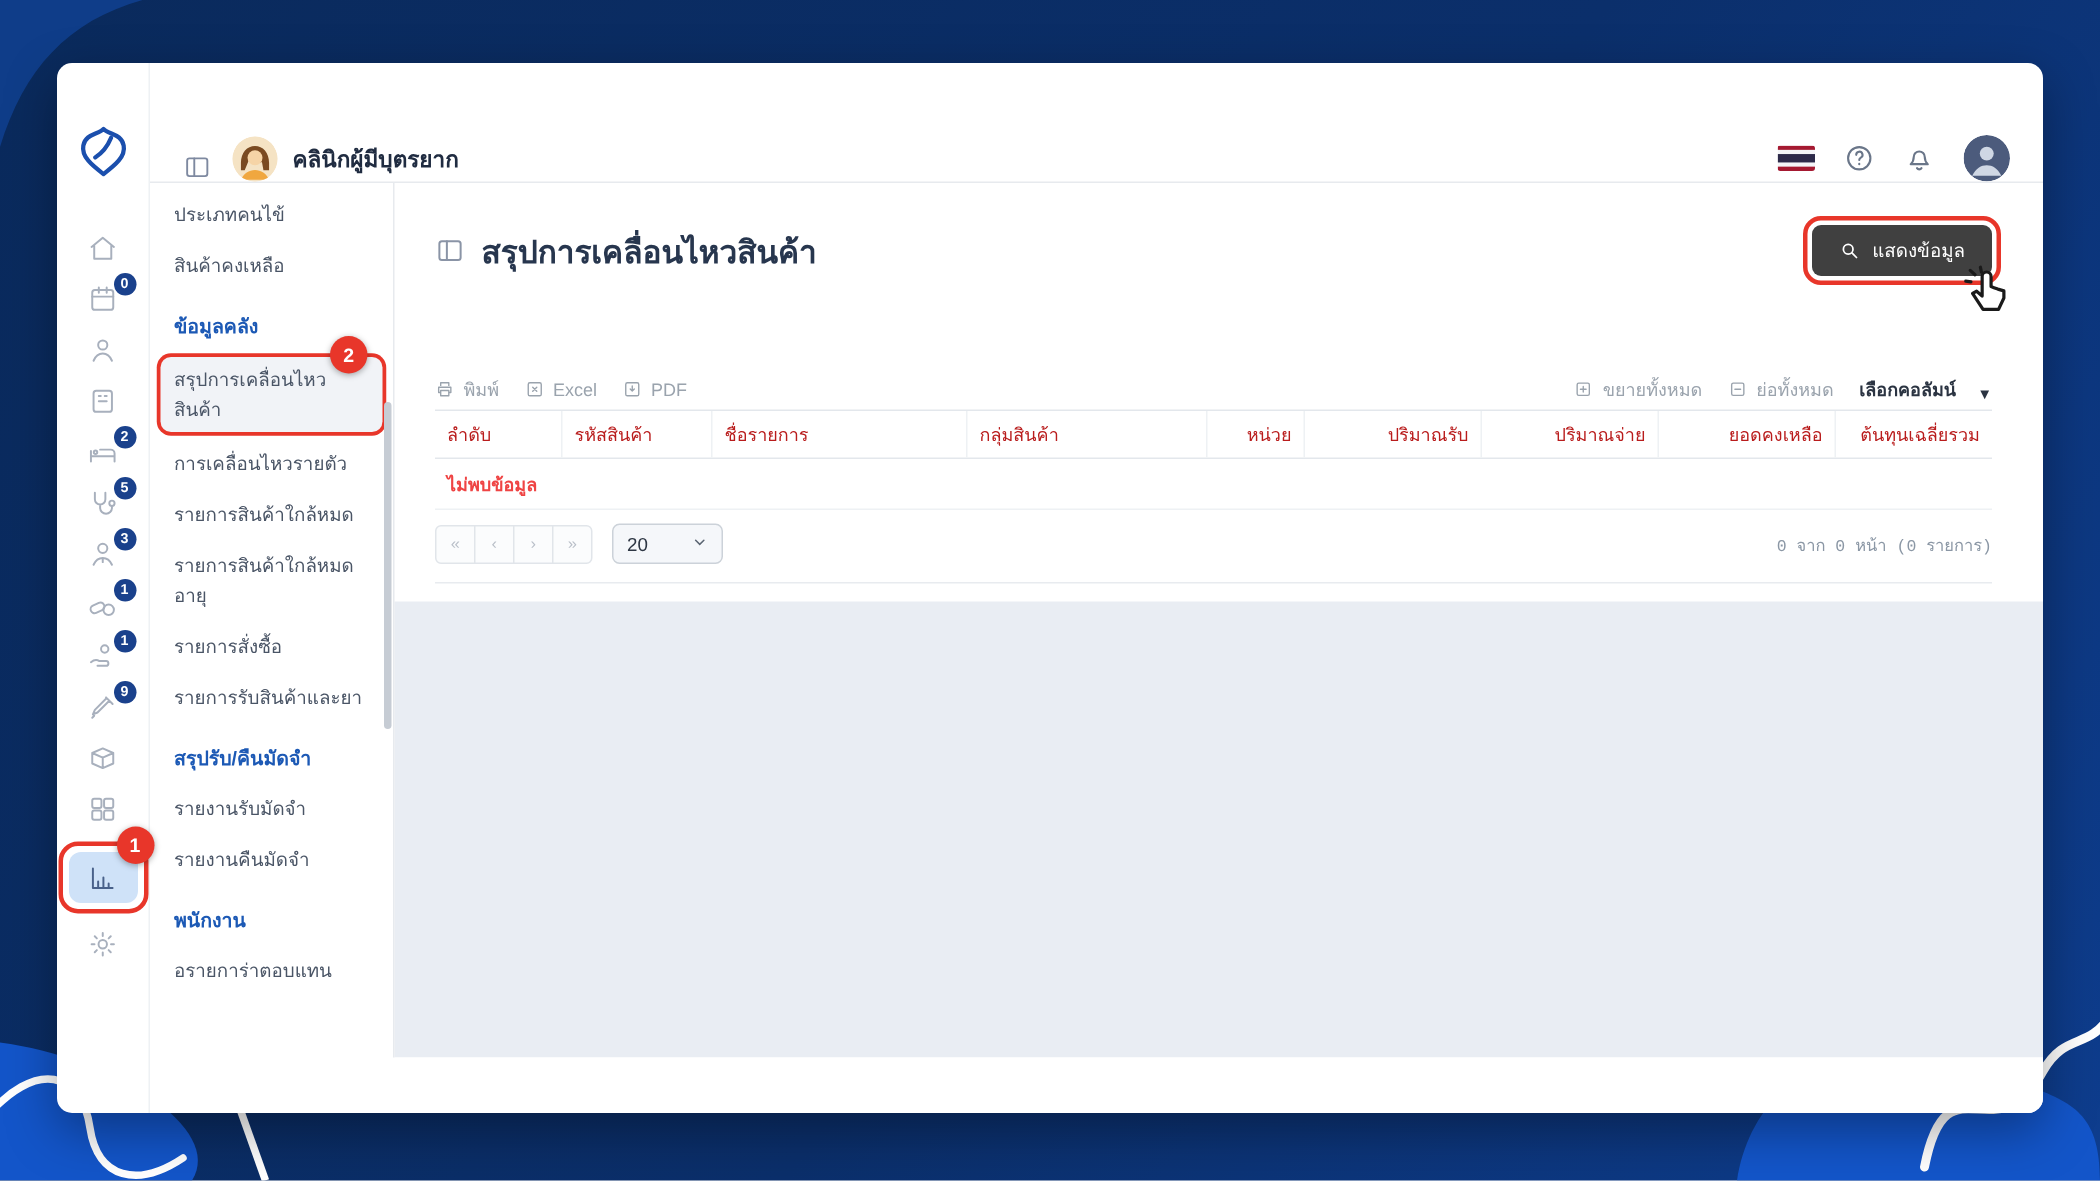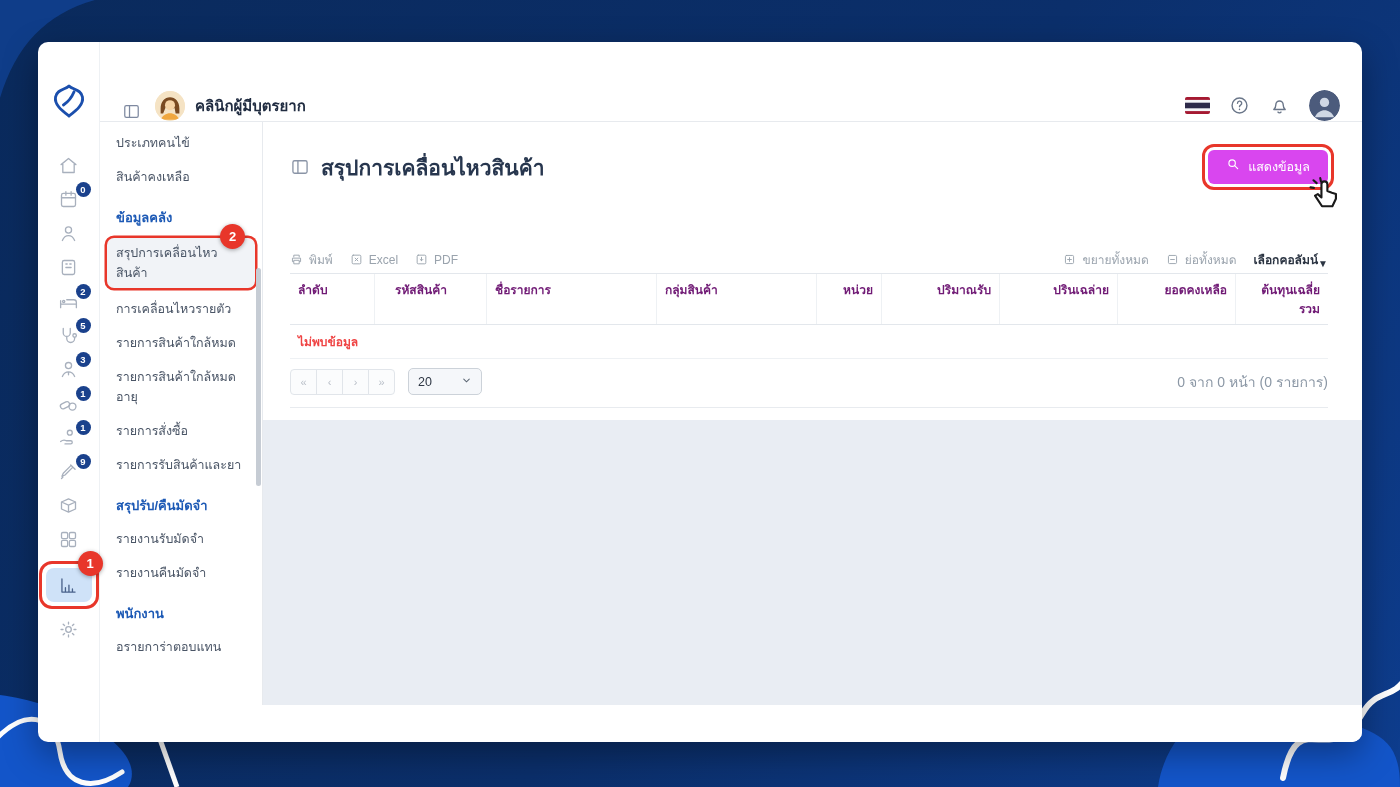--- a/index.html
+++ b/index.html
@@ -58,56 +58,56 @@
   .menu-item .anno-badge { top:-14px; right:10px; }
   .menu-scrollbar { position:absolute; right:1px; top:146px; width:5px; height:218px; background:#c6ccd4; border-radius:3px; }
 
   
   .main { flex:1; min-width:0; display:flex; flex-direction:column; background:#fff; }
   .title-row { display:flex; align-items:center; padding:28px 34px 0 27px; }
   .title-icon { width:20px; height:20px; color:#8a94a6; margin-right:11px; }
   .title-icon svg { width:20px; height:20px; }
   .page-title { font-size:21px; font-weight:bold; color:#27364e; }
   .btn-wrap { margin-left:auto; position:relative; }
-  .show-btn { display:flex; gap:8px; background:#d946ef; color:#fff; border:none; border-radius:6px; padding:7px 18px; font-size:12.5px; font-family:inherit; cursor:pointer; outline:3px solid #e8362a; outline-offset:3px; }
+  .show-btn { display:flex; align-items:center; gap:8px; background:#404040; color:#fff; border:none; border-radius:6px; padding:7px 18px; font-size:12.5px; font-family:inherit; cursor:pointer; outline:3px solid #e8362a; outline-offset:3px; }
   .show-btn .bicon, .show-btn .bicon svg { width:14px; height:14px; display:block; }
   .cursor-icon { position:absolute; right:-16px; bottom:-30px; width:38px; height:38px; z-index:6; }
   .cursor-icon svg { width:38px; height:38px; }
 
   .table-wrap { margin:60px 34px 0 27px; border-bottom:1px solid #e8ebef; padding-bottom:8px; }
   .group-bar { border:1px solid #b7c5e6; border-radius:3px; height:25px; display:flex; align-items:center; justify-content:center; color:#95a4bf; font-size:11px; }
   .toolbar { display:flex; align-items:center; height:27px; margin-top:2px; gap:17px; color:#9aa3ad; font-size:12px; }
   .tool { display:flex; align-items:center; gap:6px; cursor:pointer; }
   .tool svg { width:13px; height:13px; }
   .toolbar-right { margin-left:auto; display:flex; align-items:center; gap:17px; }
-  .choose-cols { display:flex; align-items:flex-end; gap:0; color:#2b3442; font-weight:bold; cursor:pointer; }
+  .choose-cols { display:flex; align-items:flex-end; gap:14px; color:#2b3442; font-weight:bold; cursor:pointer; }
   .caret { font-size:10px; }
 
   .thead { display:flex; border-top:1px solid #e3e7ec; border-bottom:1px solid #e3e7ec; }
-  .thead > div { padding:6px 8px; font-size:12px; font-weight:bold; color:#701a75; border-right:1px solid #eef1f4; cursor:pointer; }
+  .thead > div { padding:6px 8px; font-size:12px; font-weight:normal; color:#b91c1c; border-right:1px solid #eef1f4; cursor:pointer; }
   .thead > div:last-of-type { border-right:none; }
   .thead > div:nth-of-type(1){flex:0 0 85px;}
-  .thead > div:nth-of-type(2){flex:0 0 100px;margin-left:12px;}
+  .thead > div:nth-of-type(2){flex:0 0 100px;}
   .thead > div:nth-of-type(3){flex:0 0 170px;}
   .thead > div:nth-of-type(4){flex:0 0 160px;}
   .thead > div:nth-of-type(5){flex:0 0 65px;text-align:right;}
   .thead > div:nth-of-type(6){flex:0 0 118px;text-align:right;}
   .thead > div:nth-of-type(7){flex:0 0 118px;text-align:right;}
   .thead > div:nth-of-type(8){flex:0 0 118px;text-align:right;}
   .thead > div:nth-of-type(9){flex:1;text-align:right;}
   .empty-row { padding:7px 8px; font-size:12px; font-weight:600; color:#ef4444; border-bottom:1px solid #eef1f4; }
 
   .pager { display:flex; align-items:center; padding:9px 0 4px; }
   .pg-group { display:flex; }
   .pg-group button { width:27px; height:26px; border:1px solid #e1e5ea; background:#fbfcfd; color:#b9bfc8; font-size:11px; margin-left:-1px; cursor:pointer; font-family:inherit; }
   .pg-group button:nth-of-type(1){ border-radius:4px 0 0 4px; margin-left:0; }
   .pg-group button:nth-of-type(4){ border-radius:0 4px 4px 0; }
   .size-select { width:74px; height:27px; border:1px solid #ccd2d9; border-radius:5px; margin-left:13px; display:flex; align-items:center; padding:0 9px; font-size:12.5px; color:#2e3744; background:#f5f7fa; cursor:pointer; }
   .size-select .sel-caret { margin-left:auto; color:#5b6572; } .sel-caret svg{width:11px;height:11px;}
-  .pager-info { margin-left:auto; color:#8b97a5; font-size:14px; }
+  .pager-info { margin-left:auto; color:#8b97a5; font-size:11px;font-family:Liberation Mono, monospace; }
 
   .gray-fill { flex:1; margin-top:12px; background:#e9edf3; }
   .footer-strip { flex:1; background:#fff; }
 </style>
 </head>
 <body>
 
 <svg class="bg-deco" width="1400" height="787" viewBox="0 0 1400 787">
   <path d="M0,0 L95,0 C45,14 16,46 0,98 Z" fill="#104190" opacity="0.85"></path>
   <path d="M0,695 C75,705 150,752 128,787 L0,787 Z" fill="#1355c9"></path>
@@ -488,21 +488,21 @@
               <div>รหัสสินค้า</div>
 
               <div>ชื่อรายการ</div>
 
               <div>กลุ่มสินค้า</div>
 
               <div>หน่วย</div>
 
               <div>ปริมาณรับ</div>
 
-              <div>ปรินเฉล่าย</div>
+              <div>ปริมาณจ่าย</div>
 
               <div>ยอดคงเหลือ</div>
 
               <div>ต้นทุนเฉลี่ยรวม</div>
             </div>
 
           <div class="empty-row">ไม่พบข้อมูล</div>
 
           <div class="pager">
             <span class="pg-group">

